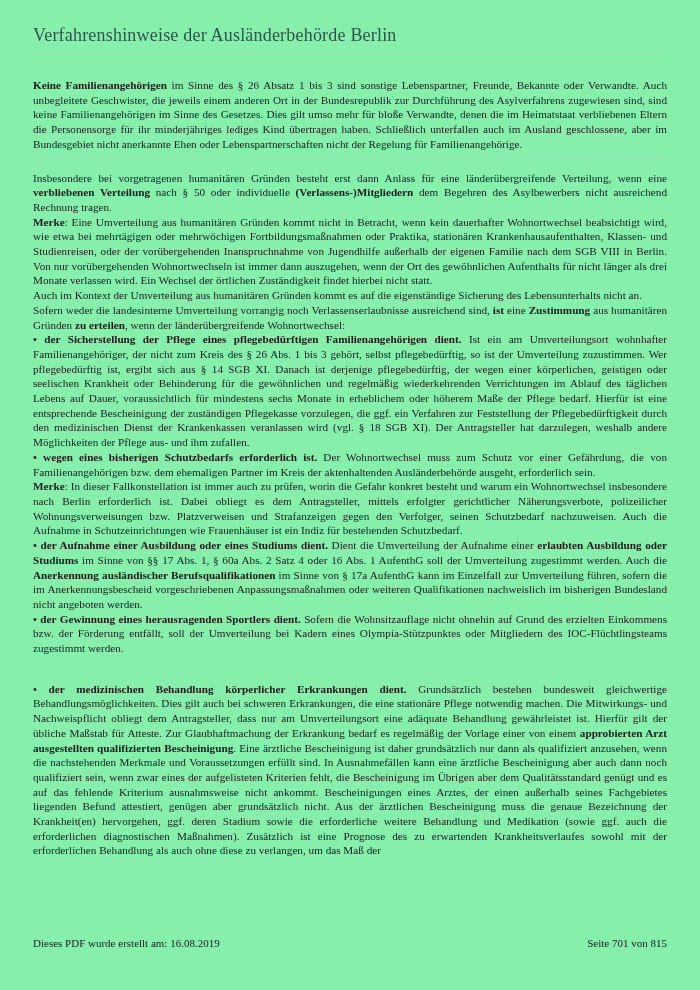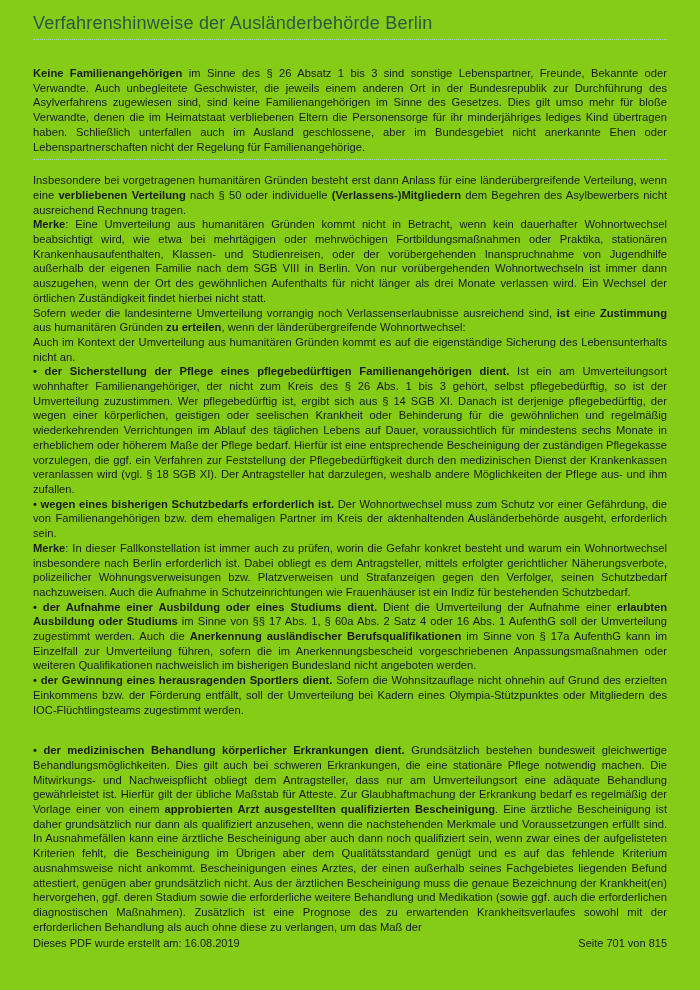--- a/index.html
+++ b/index.html
@@ -2,22 +2,22 @@
 <html lang="de"><head>
 <meta charset="utf-8">
 <style>
   html,body{margin:0;padding:0;}
   body{
     width:700px;height:990px;background:#ffffff;
     font-family:"Liberation Sans","DejaVu Sans",sans-serif;
     color:#1b1b1b;position:relative;overflow:hidden;
   }
   .page{
-    position:absolute;inset:0;background:#84cc16;
-    padding:12px 33px 0 33px;box-sizing:border-box;
+    position:absolute;inset:0;background:#86efac;
+    padding:24px 33px 0 33px;box-sizing:border-box;font-family:Liberation Serif, serif;
   }
   h1.doc-title{
     margin:0;font-size:18px;line-height:22px;font-weight:400;
     color:#2f5549;letter-spacing:0.2px;
   }
   .divider{
     border:none;border-top:1.5px dotted #aacfca;height:0;
     margin:5px 0 0 0;
   }
   .rich p{
@@ -51,22 +51,22 @@
   <div class="rich intro">
       <p class="gap"><span class="b">Keine Familienangehörigen</span><span> im Sinne des § 26 Absatz 1 bis 3 sind sonstige Lebenspartner, Freunde, Bekannte oder Verwandte. Auch unbegleitete Geschwister, die jeweils einem anderen Ort in der Bundesrepublik zur Durchführung des Asylverfahrens zugewiesen sind, sind keine Familienangehörigen im Sinne des Gesetzes. Dies gilt umso mehr für bloße Verwandte, denen die im Heimatstaat verbliebenen Eltern die Personensorge für ihr minderjähriges lediges Kind übertragen haben. Schließlich unterfallen auch im Ausland geschlossene, aber im Bundesgebiet nicht anerkannte Ehen oder Lebenspartnerschaften nicht der Regelung für Familienangehörige.</span></p>
     </div>
 
 
   <hr class="divider section-divider">
 
   <div class="rich main-body">
       <p><span>Insbesondere bei vorgetragenen humanitären Gründen besteht erst dann Anlass für eine länderübergreifende Verteilung, wenn eine </span><span class="b">verbliebenen Verteilung</span><span> nach § 50 oder individuelle </span><span class="b">(Verlassens-)Mitgliedern</span><span> dem Begehren des Asylbewerbers nicht ausreichend Rechnung tragen.</span></p>
       <p><span class="b">Merke</span><span>: Eine Umverteilung aus humanitären Gründen kommt nicht in Betracht, wenn kein dauerhafter Wohnortwechsel beabsichtigt wird, wie etwa bei mehrtägigen oder mehrwöchigen Fortbildungsmaßnahmen oder Praktika, stationären Krankenhausaufenthalten, Klassen- und Studienreisen, oder der vorübergehenden Inanspruchnahme von Jugendhilfe außerhalb der eigenen Familie nach dem SGB VIII in Berlin. Von nur vorübergehenden Wohnortwechseln ist immer dann auszugehen, wenn der Ort des gewöhnlichen Aufenthalts für nicht länger als drei Monate verlassen wird. Ein Wechsel der örtlichen Zuständigkeit findet hierbei nicht statt.</span></p>
+      <p><span>Auch im Kontext der Umverteilung aus humanitären Gründen kommt es auf die eigenständige Sicherung des Lebensunterhalts nicht an.</span></p>
       <p><span>Sofern weder die landesinterne Umverteilung vorrangig noch Verlassenserlaubnisse ausreichend sind, </span><span class="b">ist</span><span> eine </span><span class="b">Zustimmung</span><span> aus humanitären Gründen </span><span class="b">zu erteilen</span><span>, wenn der länderübergreifende Wohnortwechsel:</span></p>
-      <p><span>Auch im Kontext der Umverteilung aus humanitären Gründen kommt es auf die eigenständige Sicherung des Lebensunterhalts nicht an.</span></p>
       <p><span class="b">• der Sicherstellung der Pflege eines pflegebedürftigen Familienangehörigen dient.</span><span> Ist ein am Umverteilungsort wohnhafter Familienangehöriger, der nicht zum Kreis des § 26 Abs. 1 bis 3 gehört, selbst pflegebedürftig, so ist der Umverteilung zuzustimmen. Wer pflegebedürftig ist, ergibt sich aus § 14 SGB XI. Danach ist derjenige pflegebedürftig, der wegen einer körperlichen, geistigen oder seelischen Krankheit oder Behinderung für die gewöhnlichen und regelmäßig wiederkehrenden Verrichtungen im Ablauf des täglichen Lebens auf Dauer, voraussichtlich für mindestens sechs Monate in erheblichem oder höherem Maße der Pflege bedarf. Hierfür ist eine entsprechende Bescheinigung der zuständigen Pflegekasse vorzulegen, die ggf. ein Verfahren zur Feststellung der Pflegebedürftigkeit durch den medizinischen Dienst der Krankenkassen veranlassen wird (vgl. § 18 SGB XI). Der Antragsteller hat darzulegen, weshalb andere Möglichkeiten der Pflege aus- und ihm zufallen.</span></p>
       <p><span class="b">• wegen eines bisherigen Schutzbedarfs erforderlich ist.</span><span> Der Wohnortwechsel muss zum Schutz vor einer Gefährdung, die von Familienangehörigen bzw. dem ehemaligen Partner im Kreis der aktenhaltenden Ausländerbehörde ausgeht, erforderlich sein.</span></p>
       <p><span class="b">Merke</span><span>: In dieser Fallkonstellation ist immer auch zu prüfen, worin die Gefahr konkret besteht und warum ein Wohnortwechsel insbesondere nach Berlin erforderlich ist. Dabei obliegt es dem Antragsteller, mittels erfolgter gerichtlicher Näherungsverbote, polizeilicher Wohnungsverweisungen bzw. Platzverweisen und Strafanzeigen gegen den Verfolger, seinen Schutzbedarf nachzuweisen. Auch die Aufnahme in Schutzeinrichtungen wie Frauenhäuser ist ein Indiz für bestehenden Schutzbedarf.</span></p>
       <p><span class="b">• der Aufnahme einer Ausbildung oder eines Studiums dient.</span><span> Dient die Umverteilung der Aufnahme einer </span><span class="b">erlaubten Ausbildung oder Studiums</span><span> im Sinne von §§ 17 Abs. 1, § 60a Abs. 2 Satz 4 oder 16 Abs. 1 AufenthG soll der Umverteilung zugestimmt werden. Auch die </span><span class="b">Anerkennung ausländischer Berufsqualifikationen</span><span> im Sinne von § 17a AufenthG kann im Einzelfall zur Umverteilung führen, sofern die im Anerkennungsbescheid vorgeschriebenen Anpassungsmaßnahmen oder weiteren Qualifikationen nachweislich im bisherigen Bundesland nicht angeboten werden.</span></p>
       <p><span class="b">• der Gewinnung eines herausragenden Sportlers dient.</span><span> Sofern die Wohnsitzauflage nicht ohnehin auf Grund des erzielten Einkommens bzw. der Förderung entfällt, soll der Umverteilung bei Kadern eines Olympia-Stützpunktes oder Mitgliedern des IOC-Flüchtlingsteams zugestimmt werden.</span></p>
       <p class="gap"><span class="b">• der medizinischen Behandlung körperlicher Erkrankungen dient.</span><span> Grundsätzlich bestehen bundesweit gleichwertige Behandlungsmöglichkeiten. Dies gilt auch bei schweren Erkrankungen, die eine stationäre Pflege notwendig machen. Die Mitwirkungs- und Nachweispflicht obliegt dem Antragsteller, dass nur am Umverteilungsort eine adäquate Behandlung gewährleistet ist. Hierfür gilt der übliche Maßstab für Atteste. Zur Glaubhaftmachung der Erkrankung bedarf es regelmäßig der Vorlage einer von einem </span><span class="b">approbierten Arzt ausgestellten qualifizierten Bescheinigung</span><span>. Eine ärztliche Bescheinigung ist daher grundsätzlich nur dann als qualifiziert anzusehen, wenn die nachstehenden Merkmale und Voraussetzungen erfüllt sind. In Ausnahmefällen kann eine ärztliche Bescheinigung aber auch dann noch qualifiziert sein, wenn zwar eines der aufgelisteten Kriterien fehlt, die Bescheinigung im Übrigen aber dem Qualitätsstandard genügt und es auf das fehlende Kriterium ausnahmsweise nicht ankommt. Bescheinigungen eines Arztes, der einen außerhalb seines Fachgebietes liegenden Befund attestiert, genügen aber grundsätzlich nicht. Aus der ärztlichen Bescheinigung muss die genaue Bezeichnung der Krankheit(en) hervorgehen, ggf. deren Stadium sowie die erforderliche weitere Behandlung und Medikation (sowie ggf. auch die erforderlichen diagnostischen Maßnahmen). Zusätzlich ist eine Prognose des zu erwartenden Krankheitsverlaufes sowohl mit der erforderlichen Behandlung als auch ohne diese zu verlangen, um das Maß der</span></p>
     </div>
 
   <div class="footer">
     <span>Dieses PDF wurde erstellt am: 16.08.2019</span>

